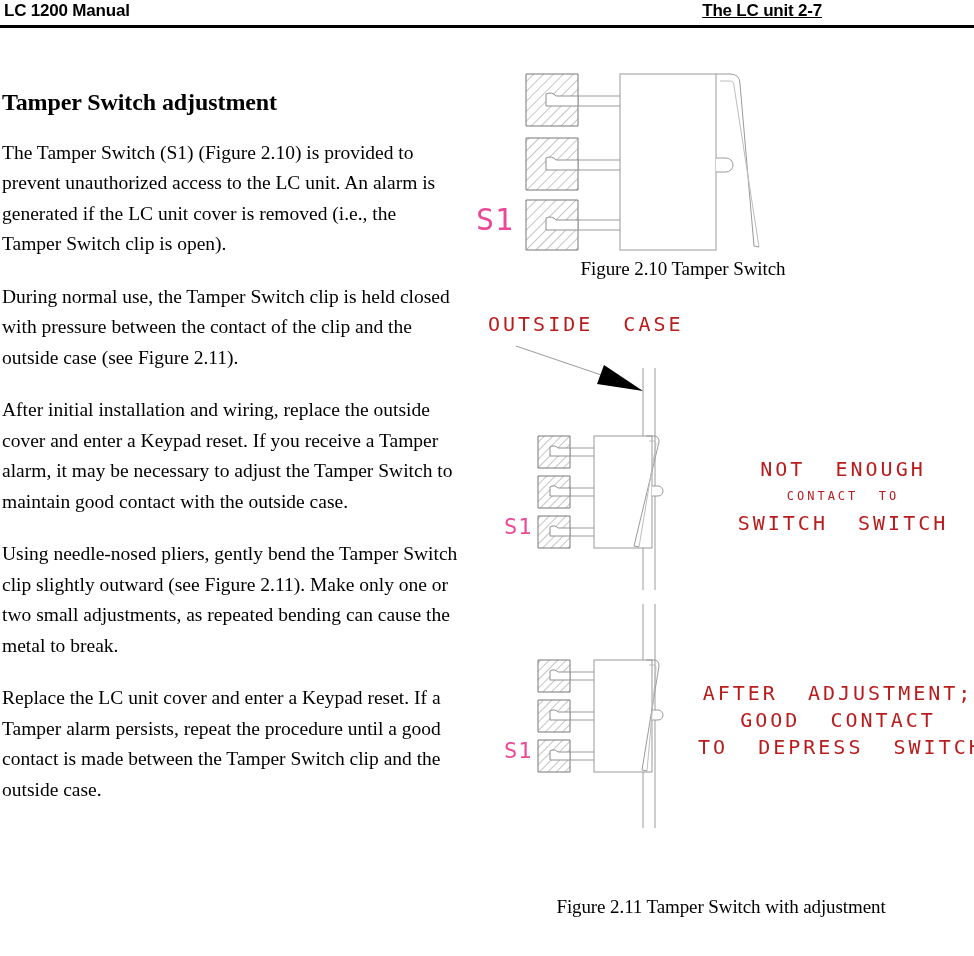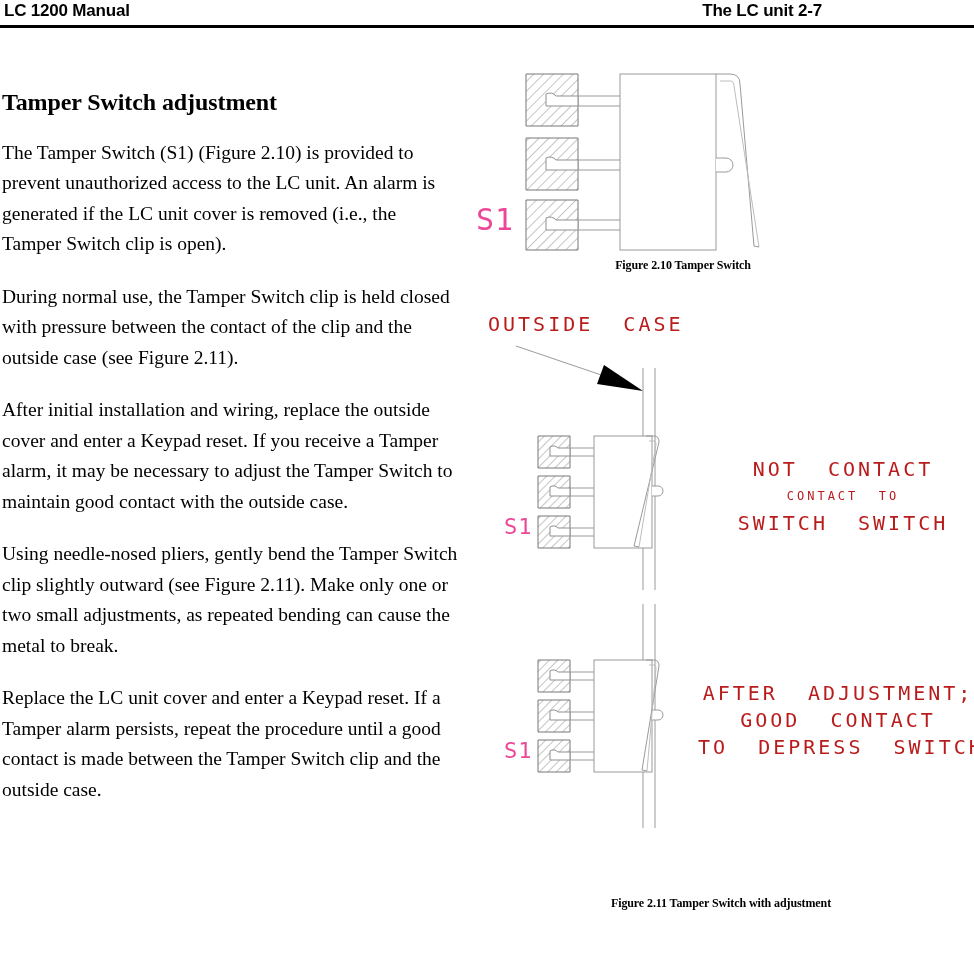--- a/index.html
+++ b/index.html
@@ -30,21 +30,21 @@
   .page-header .hdr-row {
     display: flex;
     justify-content: space-between;
     align-items: baseline;
     font-family: "Liberation Sans", "DejaVu Sans", sans-serif;
     font-weight: bold;
     font-size: 17px;
     letter-spacing: -0.2px;
   }
   .page-header .hdr-left  { white-space: nowrap; }
-  .page-header .hdr-right { white-space: nowrap; }
+  .page-header .hdr-right { white-space: nowrap; text-decoration: underline; }
   .header-rule {
     position: absolute;
     top: 25px;
     left: 0;
     width: 974px;
     height: 3px;
     background: #000000;
   }
 
   
@@ -84,22 +84,22 @@
   
   .col-right {
     position: absolute;
     left: 468px;
     top: 0px;
     width: 506px;
     height: 928px;
   }
 
   .fig-caption {
-    font-size: 12px;
-    font-weight: bold;
+    font-size: 19px;
+    font-weight: normal;
     text-align: center;
     letter-spacing: -0.1px;
     white-space: nowrap;
   }
 
   .figure-block { position: absolute; }
 
   #figure-210 { left: 0px;  top: 10px;  width: 506px; }
   #figure-211 { left: 0px;  top: 268px; width: 506px; }
 
@@ -275,21 +275,21 @@
             <path d="M178,352 L186,352 q5,0 5,6 L174,462" fill="none" stroke="#9a9a9a" stroke-width="1"></path>
             <path d="M181,357 L186,357 q2,0 2,3 L179,463" fill="none" stroke="#bdbdbd" stroke-width="1"></path>
             <line x1="174" y1="462" x2="179" y2="463" stroke="#9a9a9a" stroke-width="1"></line>
           </g>
         </svg>
 
         <span class="cad-label-s1" style="left:36px; top:206px; font-size:22px;">S1</span>
         <span class="cad-label-s1" style="left:36px; top:430px; font-size:22px;">S1</span>
 
         <div style="position:absolute; left:245px; top:148px; width:260px; text-align:center; line-height:27px;">
-          <div class="cad-text" style="font-size:20px;">NOT  CONTACT</div>
+          <div class="cad-text" style="font-size:20px;">NOT  ENOUGH</div>
           <div class="cad-text" style="font-size:12px;">CONTACT  TO</div>
           <div class="cad-text" style="font-size:20px;">SWITCH  SWITCH</div>
         </div>
 
         <div style="position:absolute; left:230px; top:372px; width:280px; text-align:center; line-height:27px;">
           <div class="cad-text" style="font-size:20px;">AFTER  ADJUSTMENT;</div>
           <div class="cad-text" style="font-size:20px;">GOOD  CONTACT</div>
           <div class="cad-text" style="font-size:20px;">TO  DEPRESS  SWITCH</div>
         </div>
       </div>

